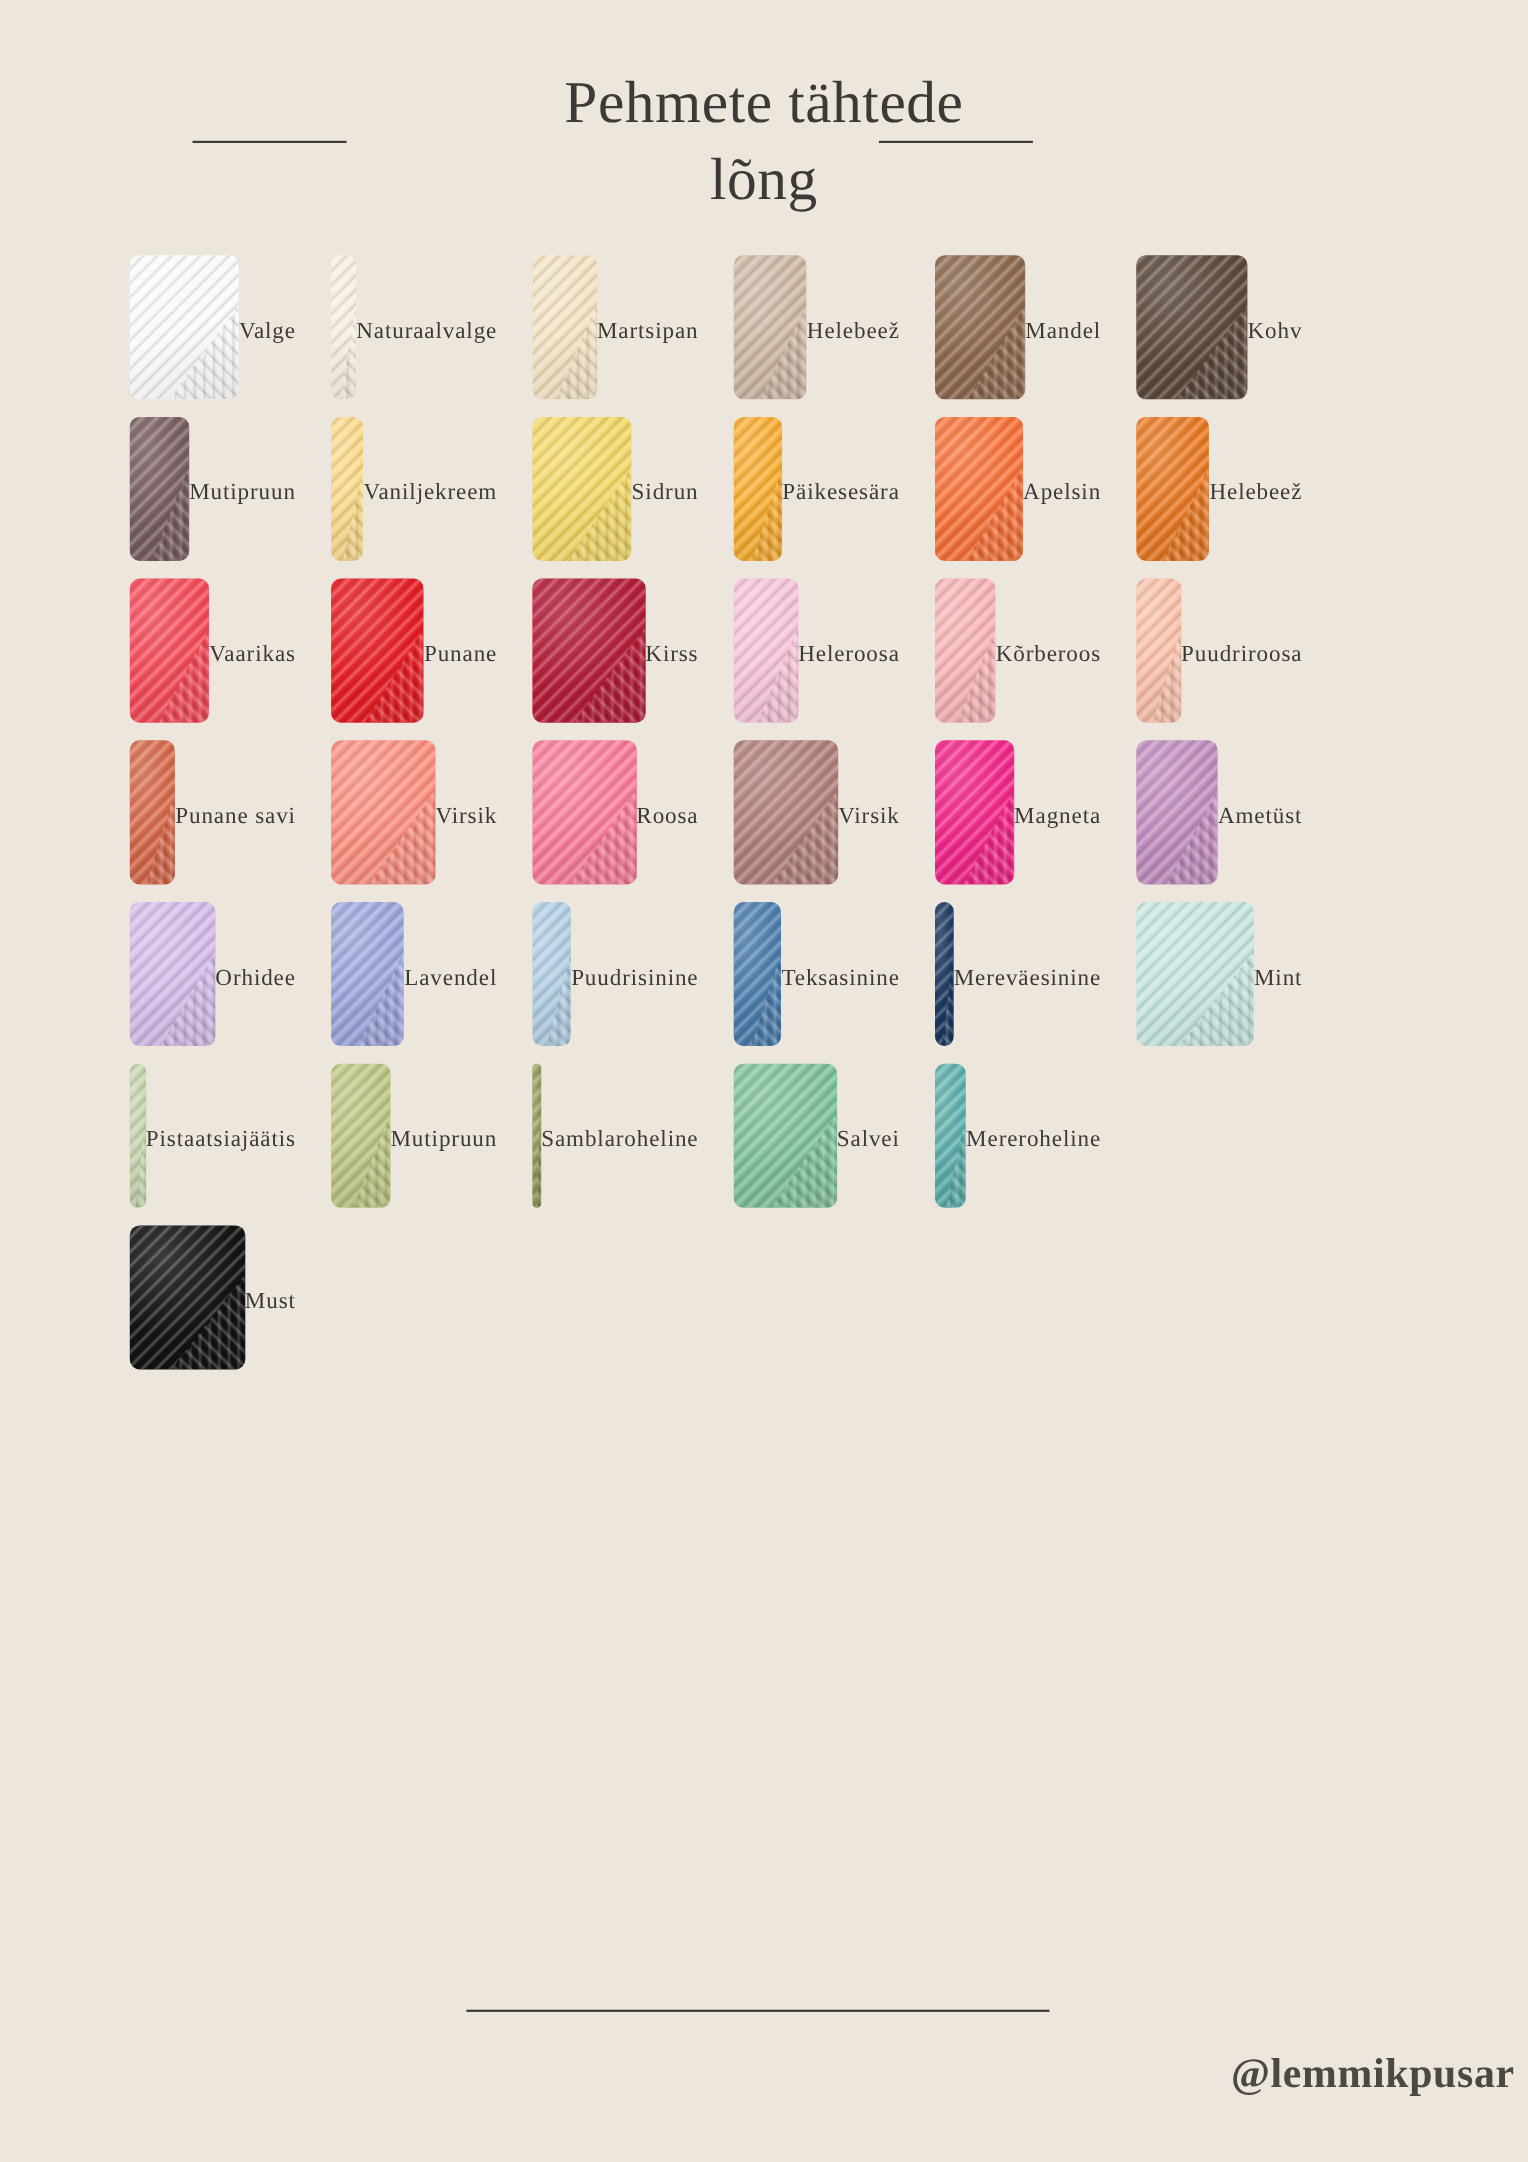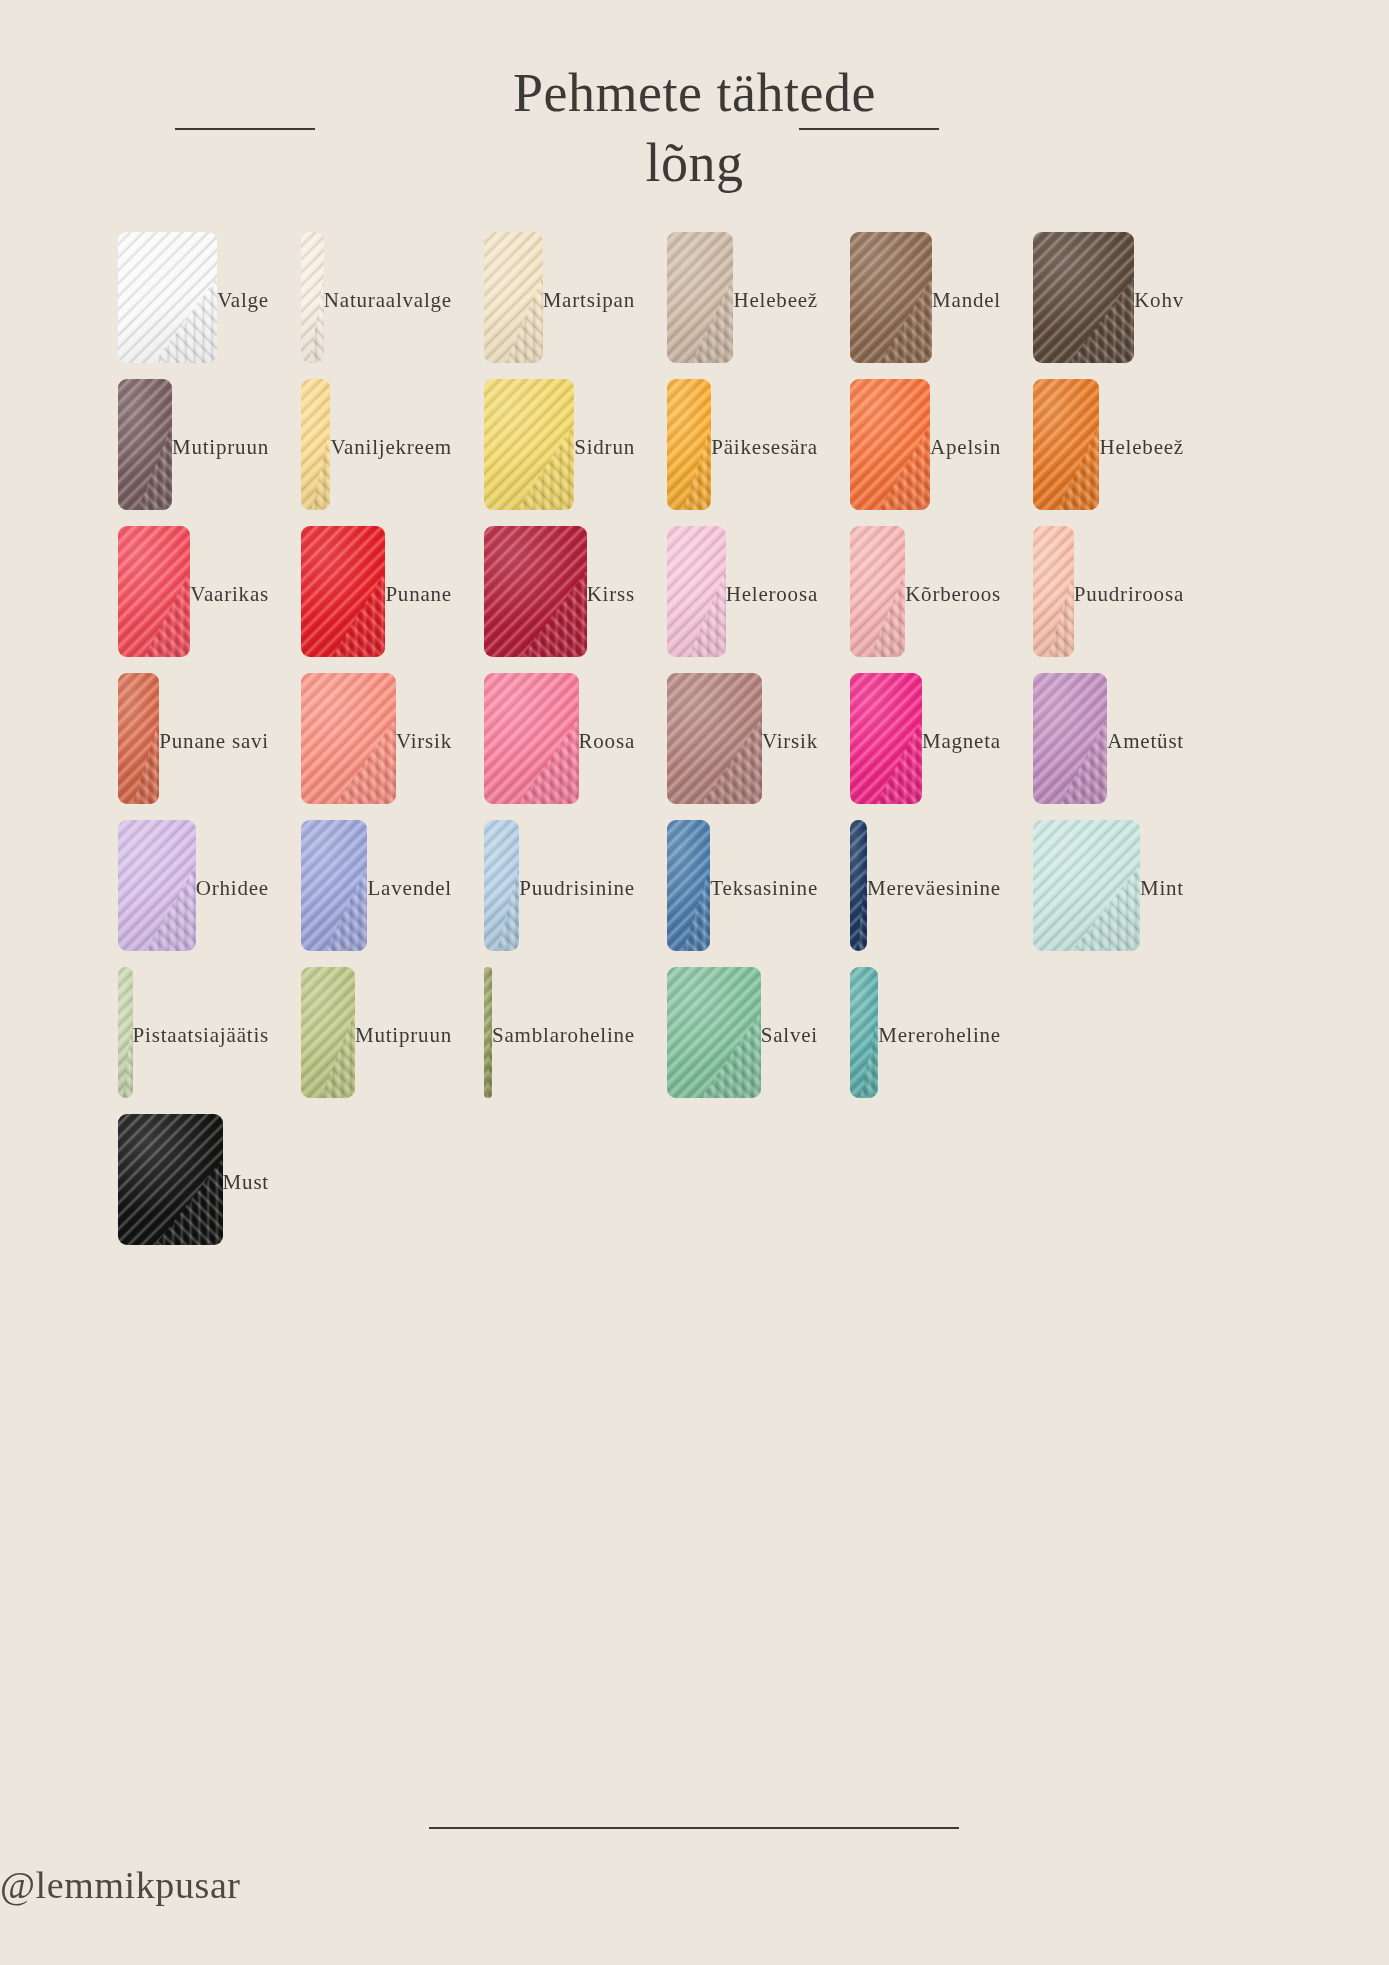--- a/index.html
+++ b/index.html
@@ -144,23 +144,24 @@
     color: #3B3A36;
     text-align: center;
     white-space: nowrap;
     line-height: 1.1;
   }
 
   
   .footer {
     position: absolute;
     left: 0;
-    right: 1px;
+    right: 12px;
     bottom: 58px;
-    text-align: left;
+    text-align: right;
+    font-weight: bold;
   }
   .footer-rule {
     width: 530px;
     height: 2px;
     background: #3B3A36;
     margin: 0 auto 34px auto;
   }
   .handle {
     font-family: "Liberation Serif", "DejaVu Serif", serif;
     font-size: 38px;

